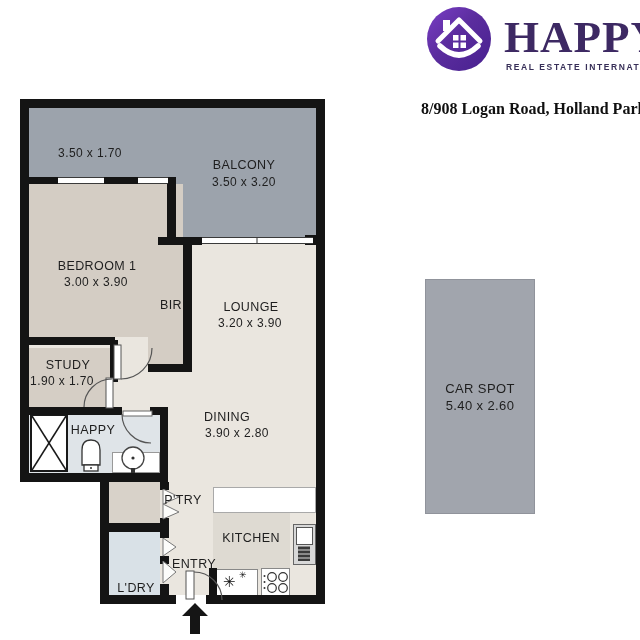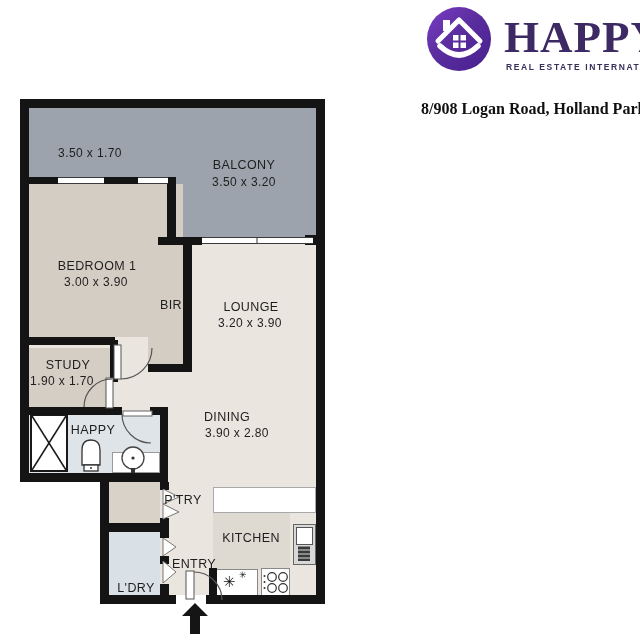--- a/index.html
+++ b/index.html
@@ -197,15 +197,19 @@
     <div class="lbl" style="left:62px;top:381px;">1.90 x 1.70</div>
     <div class="lbl big" style="left:93px;top:430px;">HAPPY</div>
     <div class="lbl big" style="left:227px;top:417px;">DINING</div>
     <div class="lbl" style="left:237px;top:433px;">3.90 x 2.80</div>
     <div class="lbl big" style="left:135px;top:500px;margin-left:48px;">P'TRY</div>
     <div class="lbl big" style="left:136px;top:588px;">L'DRY</div>
     <div class="lbl big" style="left:194px;top:564px;">ENTRY</div>
     <div class="lbl big" style="left:251px;top:538px;">KITCHEN</div>
 
 
+    <div class="carspot">
+      <span>CAR SPOT</span>
+      <span>5.40 x 2.60</span>
+    </div>
 
   </div>
 </div>
 
 </body></html>

